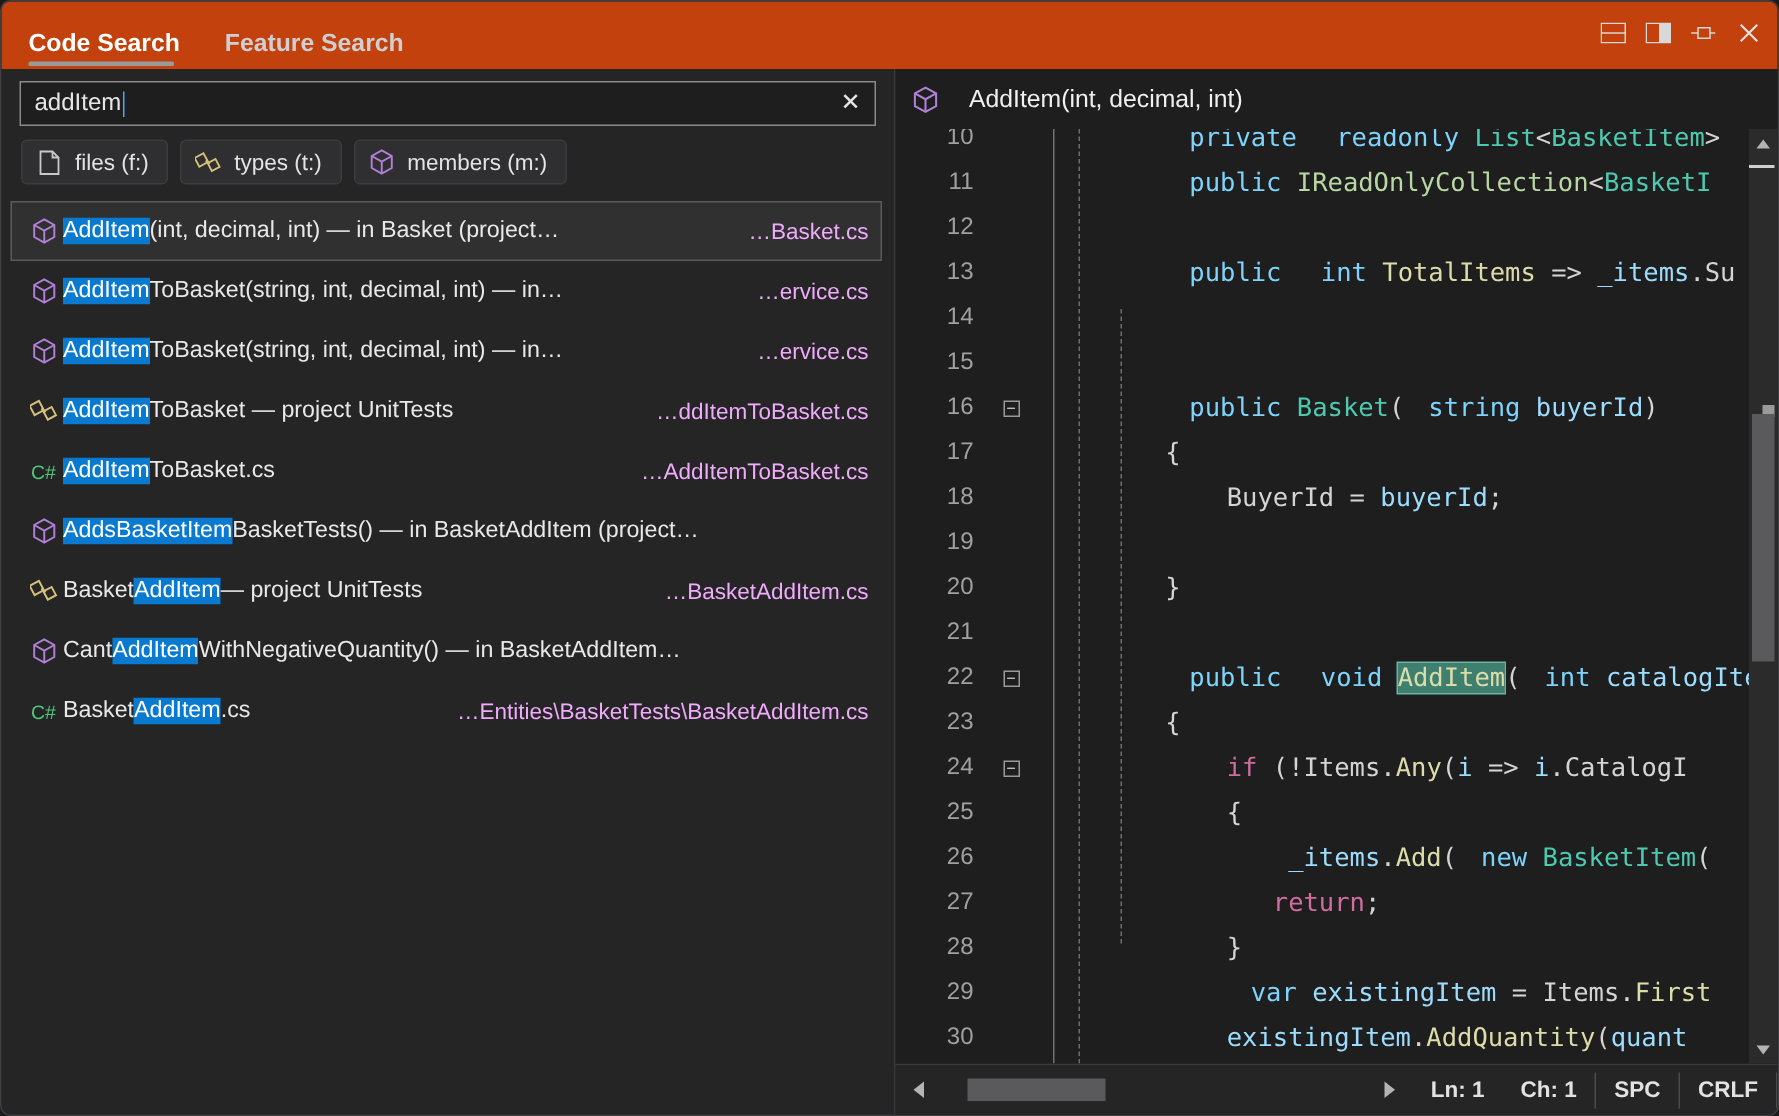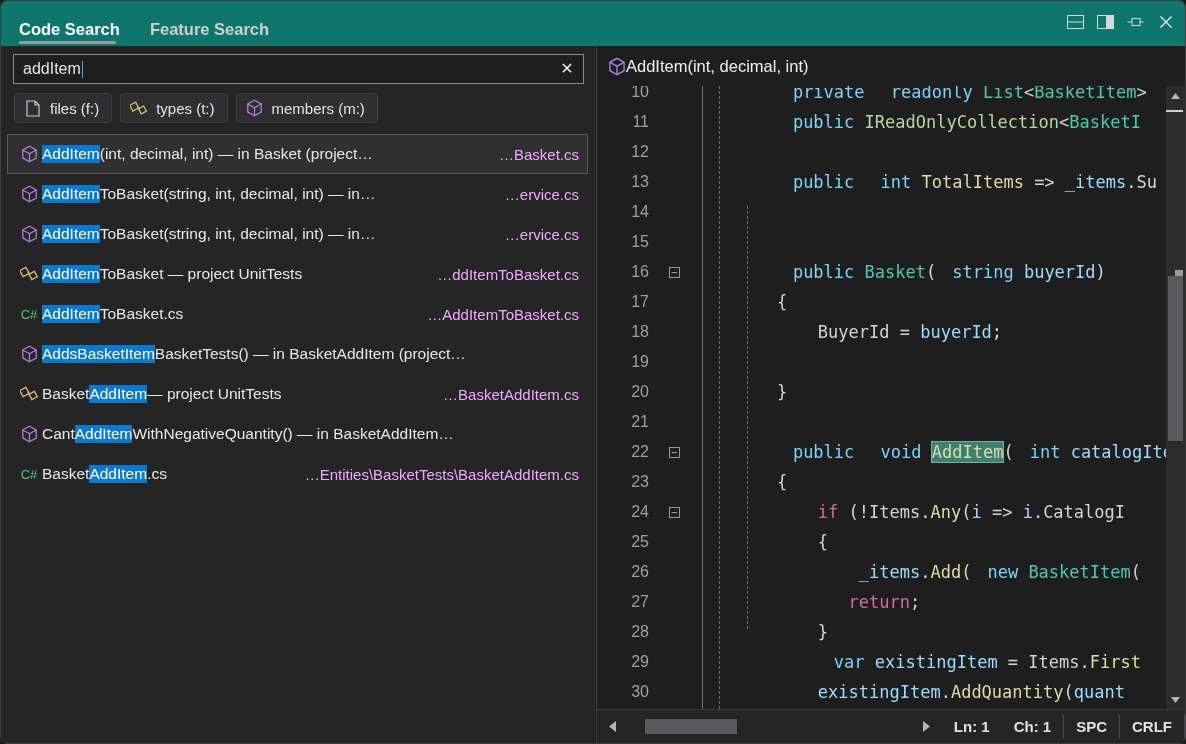--- a/index.html
+++ b/index.html
@@ -16,21 +16,21 @@
     border: 1px solid #3f3f41;
     border-radius: 7px;
     overflow: hidden;
     display: flex;
     flex-direction: column;
   }
 
   
   .titlebar {
     height: 45px;
-    background: #0f766e;
+    background: #c2410c;
     display: flex;
     align-items: center;
     padding: 0 8px 0 0;
     flex: 0 0 auto;
     position: relative;
   }
   .tabs { display: flex; align-items: flex-end; height: 100%; padding-left: 14px; }
   .tab {
     position: relative;
     font-size: 16.5px;
@@ -175,21 +175,21 @@
     flex-direction: column;
     min-width: 0;
     position: relative;
   }
   .crumb {
     height: 40px;
     flex: 0 0 40px;
     background: #1e1e1e;
     display: flex;
     align-items: center;
-    gap: 0;
+    gap: 20px;
     padding-left: 11px;
     color: #f0f0f0;
     font-size: 16.5px;
   }
   .codearea {
     flex: 1 1 auto;
     position: relative;
     overflow: hidden;
     background: #1e1e1e;
     min-height: 0;

